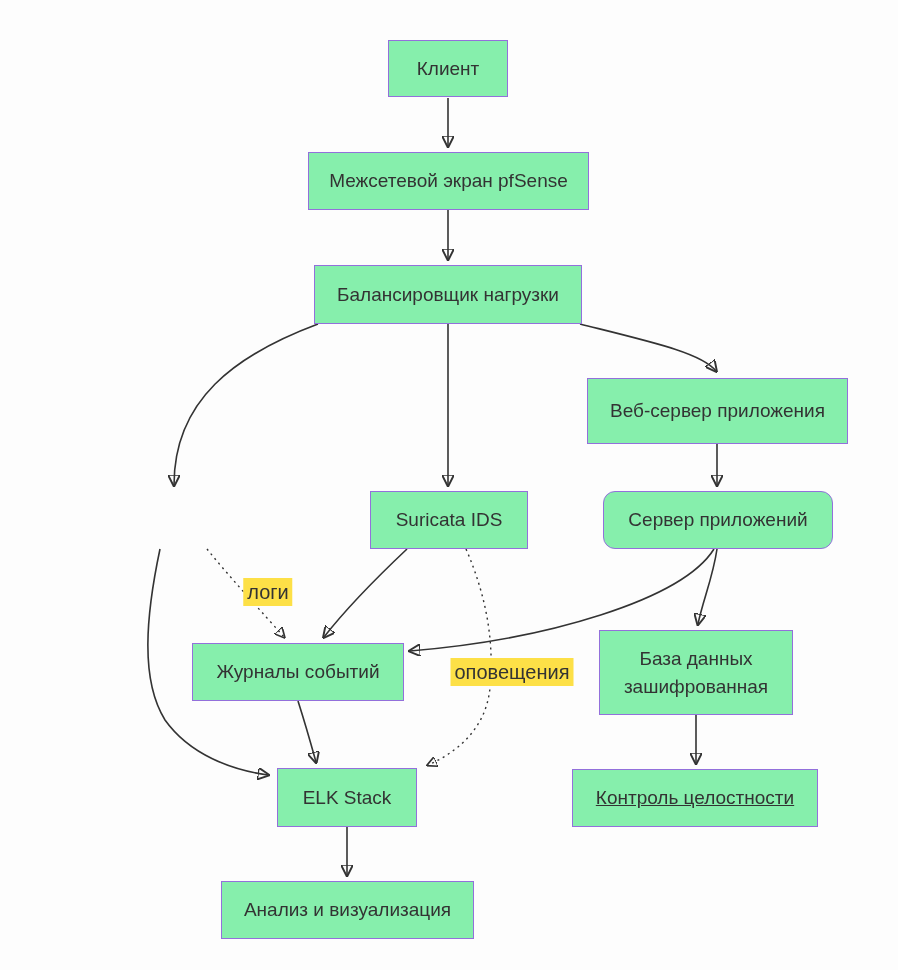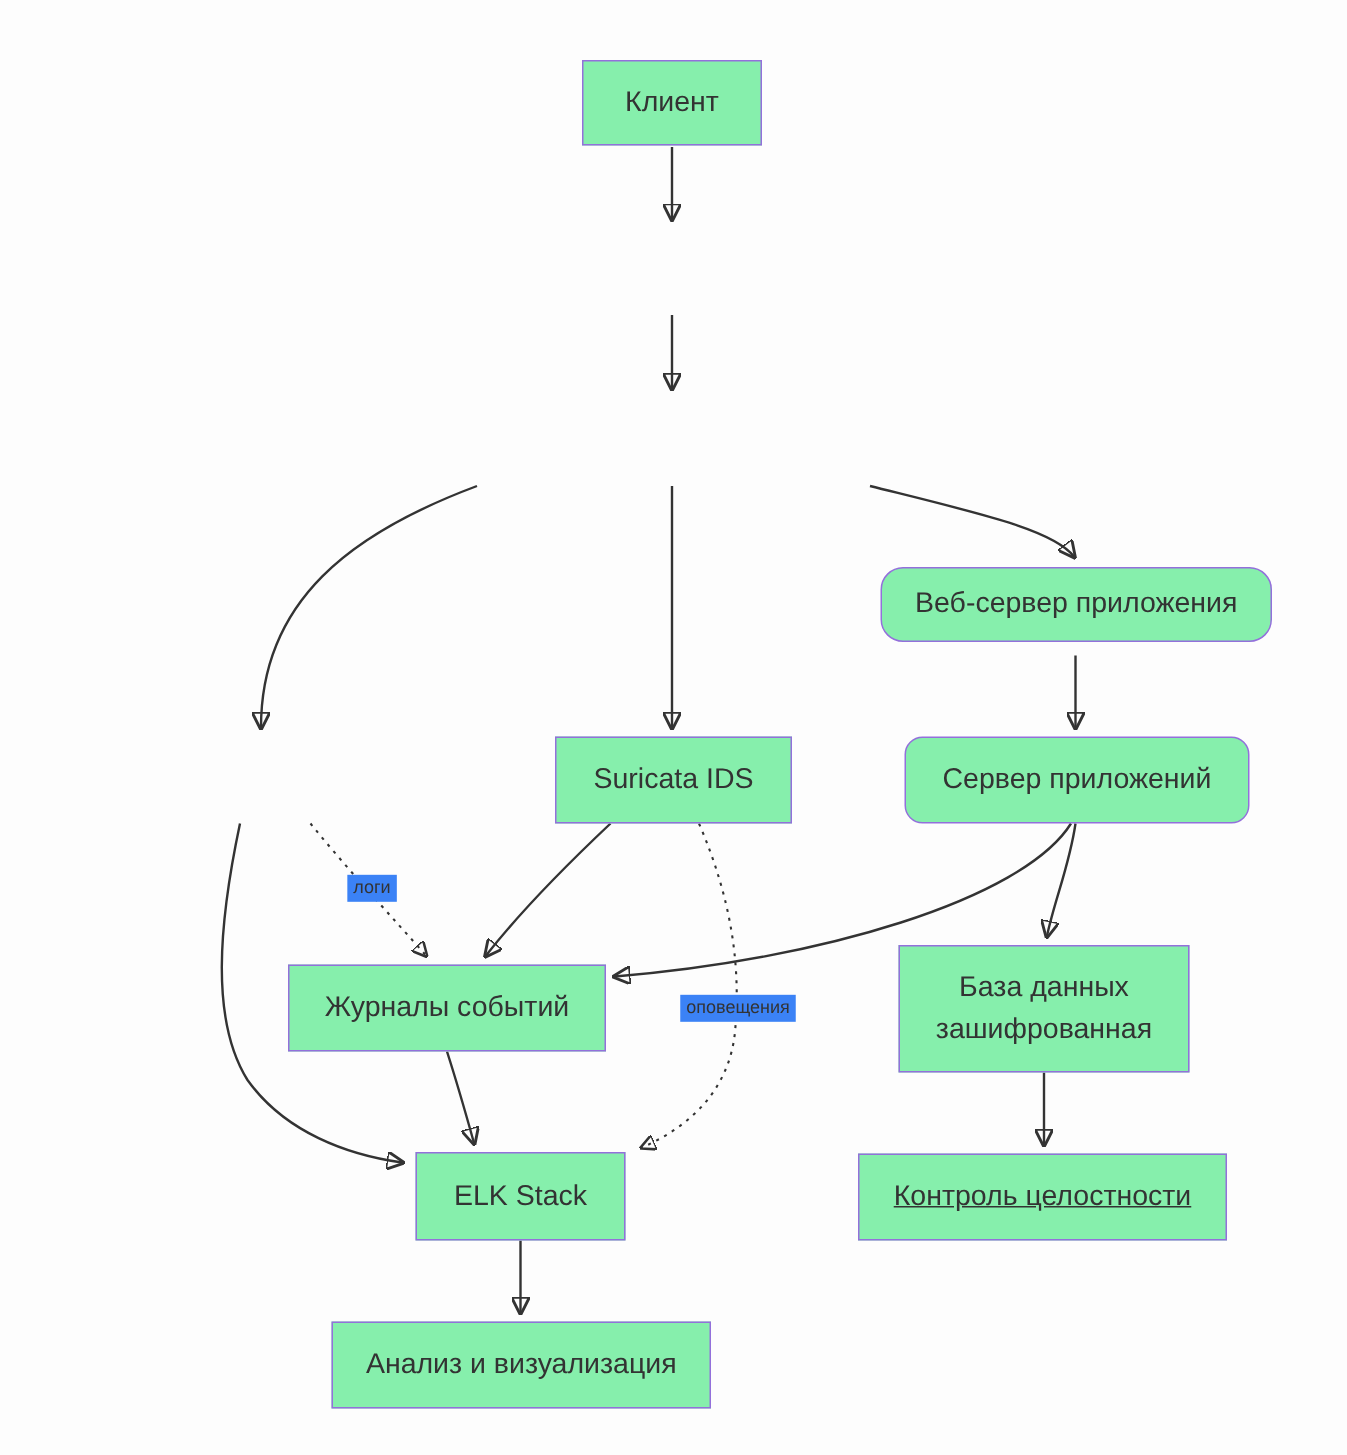--- a/index.html
+++ b/index.html
@@ -41,26 +41,27 @@
     border: 1.5px solid #9370DB;
     color: #333333;
     font-size: 19px;
     line-height: 1.45;
     text-align: center;
     padding: 4px 8px;
   }
   .edge-label {
     position: absolute;
     transform: translate(-50%, -50%);
-    background: #3b82f6;
+    background: #fde047;
     color: #333333;
-    font-size: 12px;
+    font-size: 20px;
     line-height: 1.3;
     padding: 1px 4px;
     white-space: nowrap;
+    margin-left: 20px;
   }
 </style>
 </head>
 <body>
 
 <div class="canvas">
 
   <svg class="edges-svg" viewBox="0 0 898 970" xmlns="http://www.w3.org/2000/svg">
     <defs>
       <marker id="arrow" viewBox="0 0 10 10" refX="8.5" refY="5" markerWidth="7.5" markerHeight="7.5" orient="auto-start-reverse">
@@ -94,23 +95,25 @@
 
     <path d="M298,701 C306,726 311,744 316,762" marker-end="url(#arrow)"></path>
 
     <path d="M696,715 L696,763" marker-end="url(#arrow)"></path>
 
     <path d="M347,827 L347,875" marker-end="url(#arrow)"></path>
   </svg>
 
   <div class="node" style="left:388px; top:40px; width:120px; height:57px;">Клиент</div>
 
+  <div class="node" style="left:308px; top:152px; width:281px; height:58px;">Межсетевой экран pfSense</div>
 
+  <div class="node" style="left:314px; top:265px; width:268px; height:59px;">Балансировщик нагрузки</div>
 
-  <div class="node" style="left:587px; top:378px; width:261px; height:50px;border-radius:15px;">Веб-сервер приложения</div>
+  <div class="node" style="left:587px; top:378px; width:261px; height:66px;">Веб-сервер приложения</div>
 
 
   <div class="node" style="left:370px; top:491px; width:158px; height:58px;">Suricata IDS</div>
 
   <div class="node" style="left:603px; top:491px; width:230px; height:58px;border-radius:12px;">Сервер приложений</div>
 
   <div class="node" style="left:192px; top:643px; width:212px; height:58px;">Журналы событий</div>
 
   <div class="node" style="left:599px; top:630px; width:194px; height:85px;">База данных зашифрованная</div>
 

